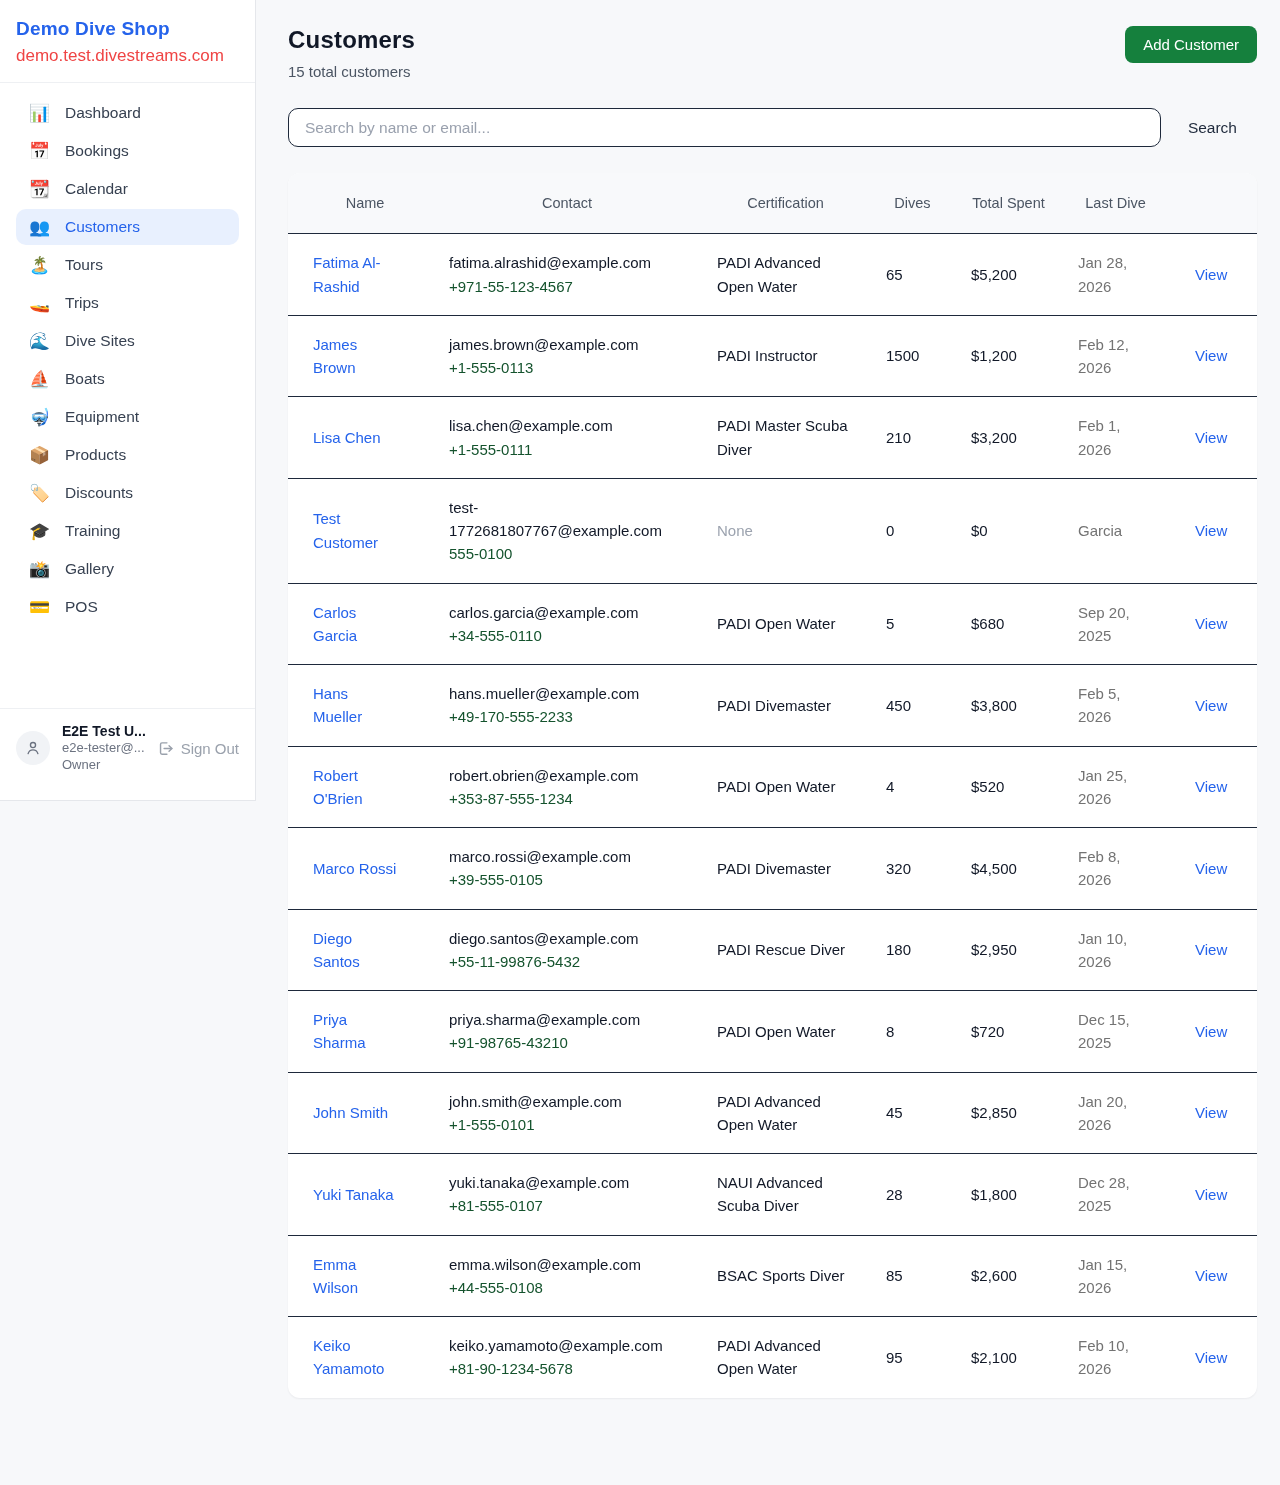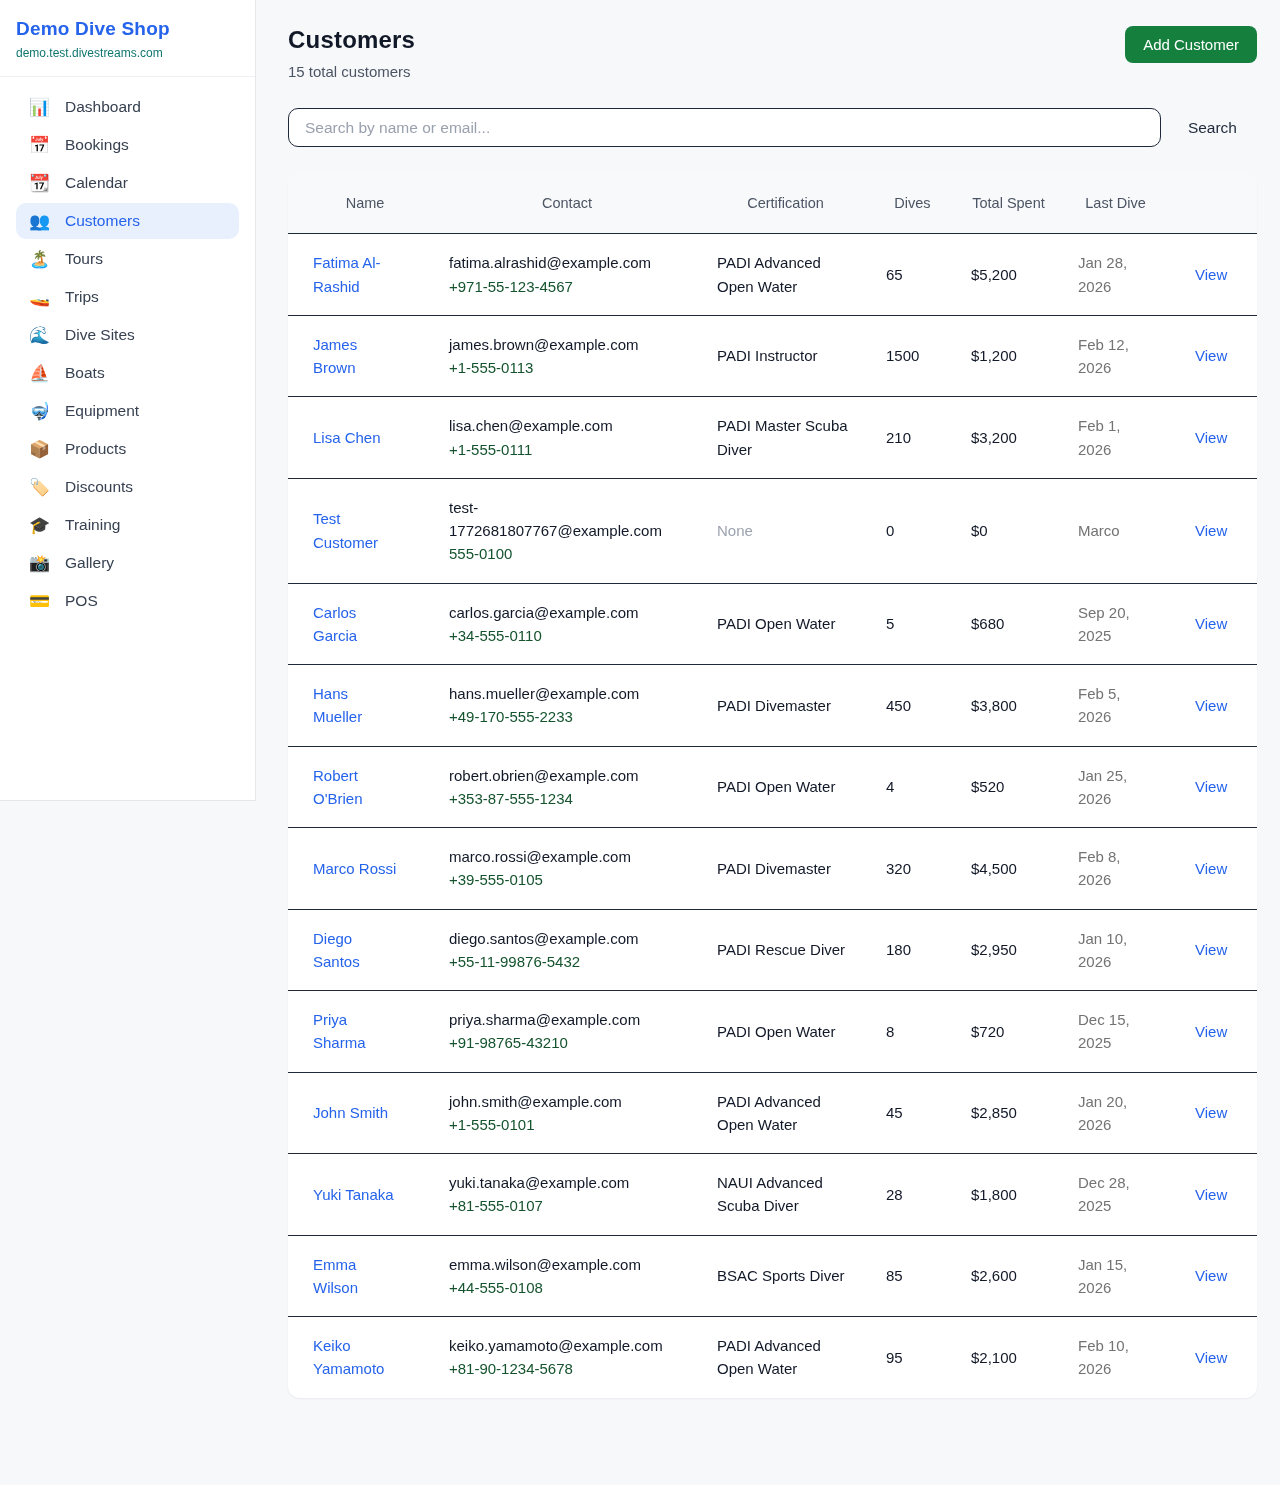--- a/index.html
+++ b/index.html
@@ -29,22 +29,22 @@
     border-bottom: 1px solid #eef0f3;
   }
   .shop-title {
     color: #2563eb;
     font-size: 19px;
     font-weight: bold;
     letter-spacing: .2px;
   }
   .shop-domain {
     margin-top: 6px;
-    color: #0f766e;
-    font-size: 12px;
+    color: #ef4444;
+    font-size: 17px;
   }
   .nav {
     padding: 10px 0;
     flex: 1;
   }
   .nav-item {
     display: flex;
     align-items: center;
     gap: 14px;
     margin: 2px 16px;
@@ -299,20 +299,41 @@
       <span class="nav-icon">📸</span>
       <span>Gallery</span>
     </div>
 
     <div class="nav-item">
       <span class="nav-icon">💳</span>
       <span>POS</span>
     </div>
   </nav>
 
+  <div class="sidebar-user">
+    <div class="avatar">
+      <svg width="18" height="18" viewBox="0 0 24 24" fill="none" stroke="#6b7280" stroke-width="1.8" stroke-linecap="round" stroke-linejoin="round">
+        <circle cx="12" cy="8" r="3.4"></circle>
+        <path d="M5.5 19.5c1-3.4 3.6-5 6.5-5s5.5 1.6 6.5 5"></path>
+      </svg>
+    </div>
+    <div class="user-meta">
+      <div class="user-name">E2E Test U...</div>
+      <div class="user-email">e2e-tester@...</div>
+      <div class="user-role">Owner</div>
+    </div>
+    <div class="signout">
+      <svg width="17" height="17" viewBox="0 0 24 24" fill="none" stroke="#9aa1ac" stroke-width="2" stroke-linecap="round" stroke-linejoin="round">
+        <path d="M14 4H7a2 2 0 0 0-2 2v12a2 2 0 0 0 2 2h7"></path>
+        <path d="M17 8l4 4-4 4"></path>
+        <path d="M21 12H10"></path>
+      </svg>
+      <span>Sign Out</span>
+    </div>
+  </div>
 </aside>
 
 <main class="main">
 
   <div class="page-head">
     <div>
       <h1 class="page-title">Customers</h1>
       <div class="page-subtitle">15 total customers</div>
     </div>
     <button class="btn-primary">Add Customer</button>
@@ -409,21 +430,21 @@
         </td>
         <td>
           <div class="email">test-1772681807767@example.com</div>
           <div class="phone">555-0100</div>
         </td>
         <td>
           <span class="cert muted">None</span>
         </td>
         <td>0</td>
         <td>$0</td>
-        <td class="cell-last">Marco</td>
+        <td class="cell-last">Garcia</td>
         <td class="cell-view">
           <a class="view-link">View</a>
         </td>
       </tr>
 
       <tr>
         <td class="cell-name">
           <span class="name-link">Carlos Garcia</span>
         </td>
         <td>

